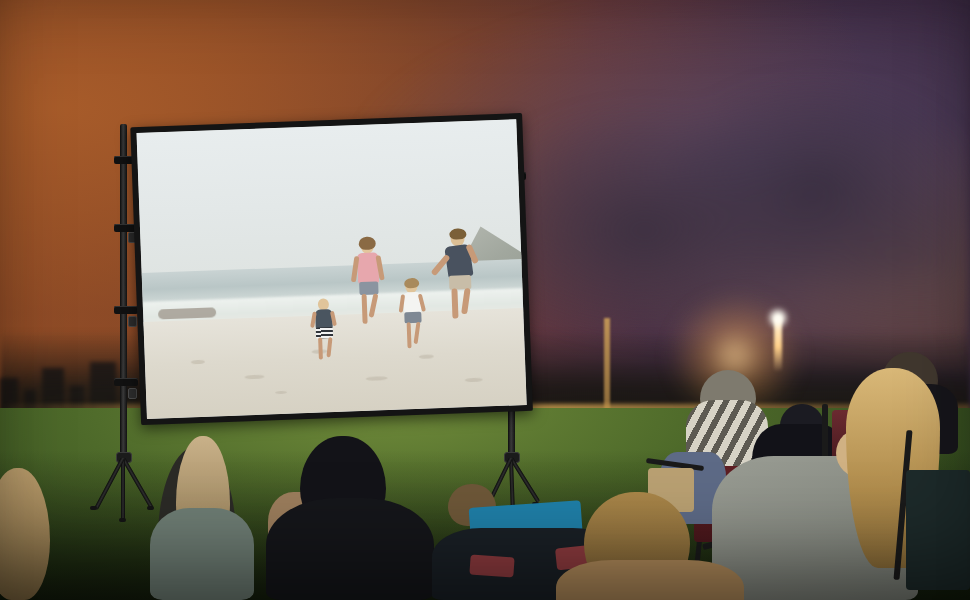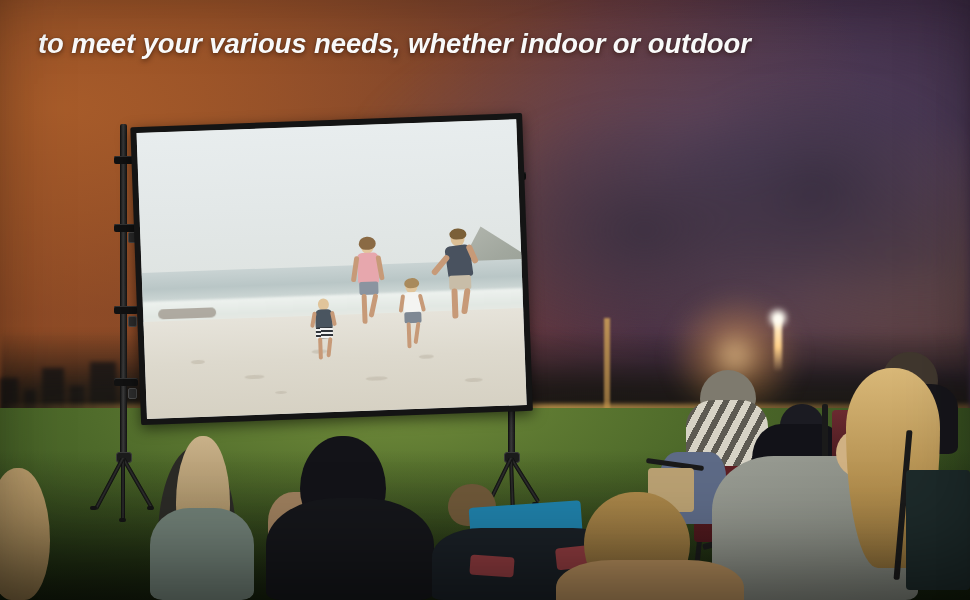--- a/index.html
+++ b/index.html
@@ -301,17 +301,16 @@
     <div class="chair-bar" style="left:900px;top:430px;width:6px;height:150px;transform:rotate(5deg);"></div>
     <div class="chair-fab" style="left:906px;top:470px;width:64px;height:120px;background:#1d2a2a;"></div>
 
     <div class="hair" style="left:584px;top:492px;width:106px;height:96px;background:linear-gradient(180deg,#a98649,#7d6134);border-radius:48% 48% 28% 28%/54% 54% 46% 46%;"></div>
     <div class="sil" style="left:556px;top:560px;width:188px;height:60px;background:#b08a5a;border-radius:30% 30% 4% 4%/46% 46% 4% 4%;"></div>
 
     <div class="hair" style="left:-14px;top:468px;width:64px;height:132px;background:linear-gradient(180deg,#b79a6a,#7e6740);"></div>
   </div>
 
   <div class="headline">
-    <span class="ln">to meet your various needs, whether indoor or outdoor</span>
   </div>
 
   <div class="vig"></div>
 </div>
 
 </body></html>

